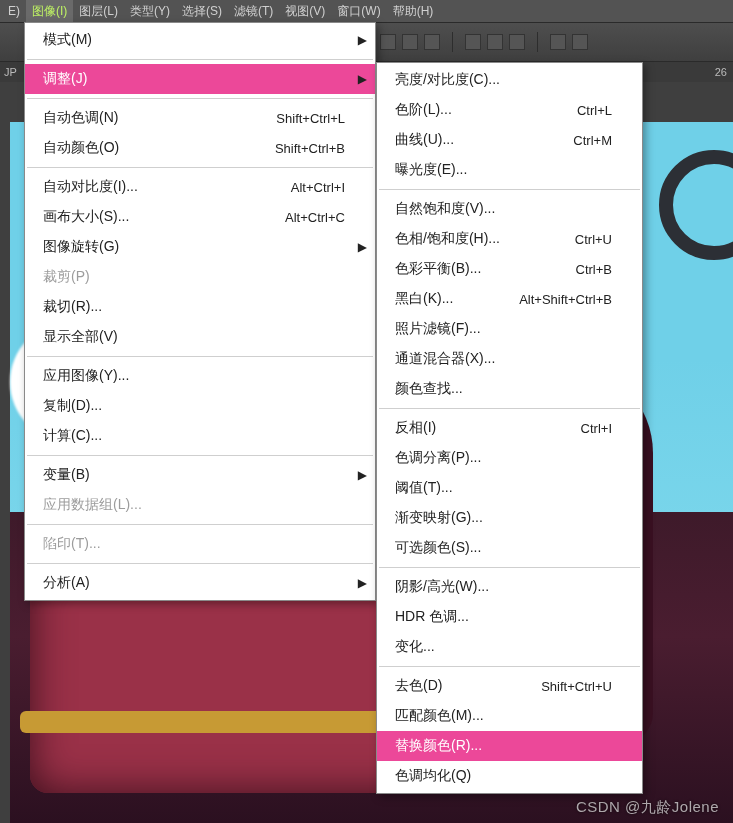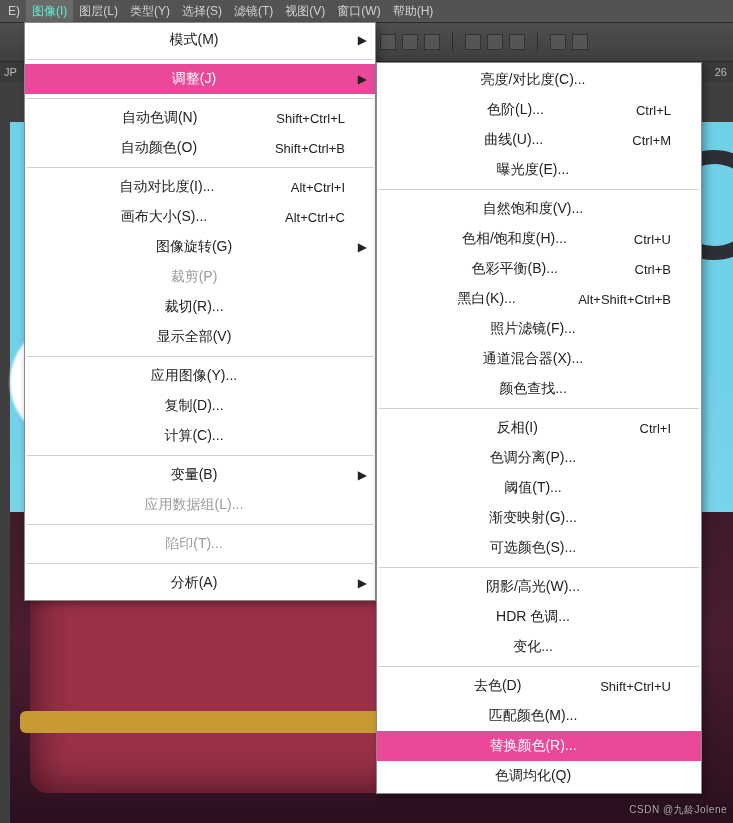--- a/index.html
+++ b/index.html
@@ -1,19 +1,19 @@
 <!DOCTYPE html>
 <html><head>
 <meta charset="utf-8">
 <style>
   * { margin: 0; padding: 0; box-sizing: border-box; font-family: "Microsoft YaHei", Arial, sans-serif; }
   body { width: 733px; height: 823px; background: #535353; overflow: hidden; position: relative; }
   .menubar { display: flex; background: #535353; color: #d0d0d0; font-size: 12px; height: 22px; align-items: center; padding-left: 2px; }
   .menubar-item { padding: 3px 6px; cursor: default; }
-  .menubar-item.active { background: #6a6a6a; color: #5eead4; }
+  .menubar-item.active { background: #6a6a6a; color: #bef264; }
   .toolbar {
     position: absolute; top: 22px; left: 0; right: 0; height: 40px;
     background: linear-gradient(#4e4e4e,#3f3f3f); display: flex; align-items: center;
     padding-left: 380px; gap: 6px; border-top:1px solid #2a2a2a; border-bottom:1px solid #2a2a2a;
   }
   .tb-btn { width: 16px; height: 16px; background:#555; border:1px solid #333; }
   .tb-sep { width:1px; height:20px; background:#2d2d2d; margin:0 6px; }
   .strip2 { position:absolute; top:62px; left:0; right:0; height:20px; background:#3a3a3a; color:#bbb; font-size:11px; display:flex; align-items:center; justify-content:flex-end; padding-right:6px; }
   .canvas {
     position: absolute; top: 82px; left: 0; right: 0; bottom: 0;
@@ -22,27 +22,27 @@
   .sky { position:absolute; left:10px; right:0; top:40px; height:430px;
     background: linear-gradient(#6fd0e8,#6fd0e8 55%,#7ad6eb); }
   .cloud1 { position:absolute; left:0; top:200px; width:230px; height:120px; background:#fff; border-radius:60px; filter:blur(1px);}
   .cloud2 { position:absolute; left:40px; top:300px; width:280px; height:100px; background:#f6fbff; border-radius:70px; filter:blur(2px);}
   .interior { position:absolute; left:10px; right:0; top:430px; bottom:0;
     background: linear-gradient(#3e1a2a,#4a1d30 40%,#2b1020); }
   .seat { position:absolute; left:20px; bottom:30px; width:500px; height:230px; background:#9a3148; border-radius:18px; box-shadow:inset 0 0 40px #3a0f1c;}
   .seat-edge { position:absolute; left:10px; bottom:90px; width:520px; height:22px; background:#c79a34; border-radius:6px; }
   .hair { position:absolute; right:80px; bottom:80px; width:210px; height:380px; background:#3a1022; border-radius:90px 90px 30px 30px; }
   .ring { position:absolute; right:-36px; top:28px; width:110px; height:110px; border:14px solid #2c2f35; border-radius:55px; background:transparent;}
-  .watermark { position:absolute; right:6px; bottom:6px; color:#d9d9d9; font-size:10px; opacity:.75; letter-spacing:.5px; text-shadow:0 0 3px #000;}
+  .watermark { position:absolute; right:14px; bottom:6px; color:#d9d9d9; font-size:15px; opacity:.75; letter-spacing:.5px; text-shadow:0 0 3px #000;}
   .dropdown {
     position: absolute; background: #fff; border: 1px solid #8a8a8a;
-    box-shadow: 3px 3px 8px rgba(0,0,0,.35); font-size: 14px; color: #222; padding: 2px 0; text-align: center;
+    box-shadow: 3px 3px 8px rgba(0,0,0,.35); font-size: 14px; color: #222; padding: 2px 0;
   }
   .dd1 { top: 22px; left: 24px; width: 352px; }
-  .dd2 { top: 62px; left: 376px; width: 326px; }
+  .dd2 { top: 62px; left: 376px; width: 267px; }
   .dd-row { display:flex; align-items:center; height:30px; padding:0 30px 0 18px; white-space:nowrap; position:relative; }
   .dd-row .lab { flex:1; }
   .dd-row .sc { color:#222; font-size:13px; }
   .dd-row.disabled { color:#9c9c9c; }
   .dd-row.hl { background:#ec4899; color:#fff; }
   .dd-row.hl .arrow { color:#fff; }
   .dd-row.sub .arrow { position:absolute; right:8px; font-size:12px; color:#222;}
   .dd-sep { height:1px; background:#cfcfcf; margin:4px 2px; }
 </style>
 </head>

